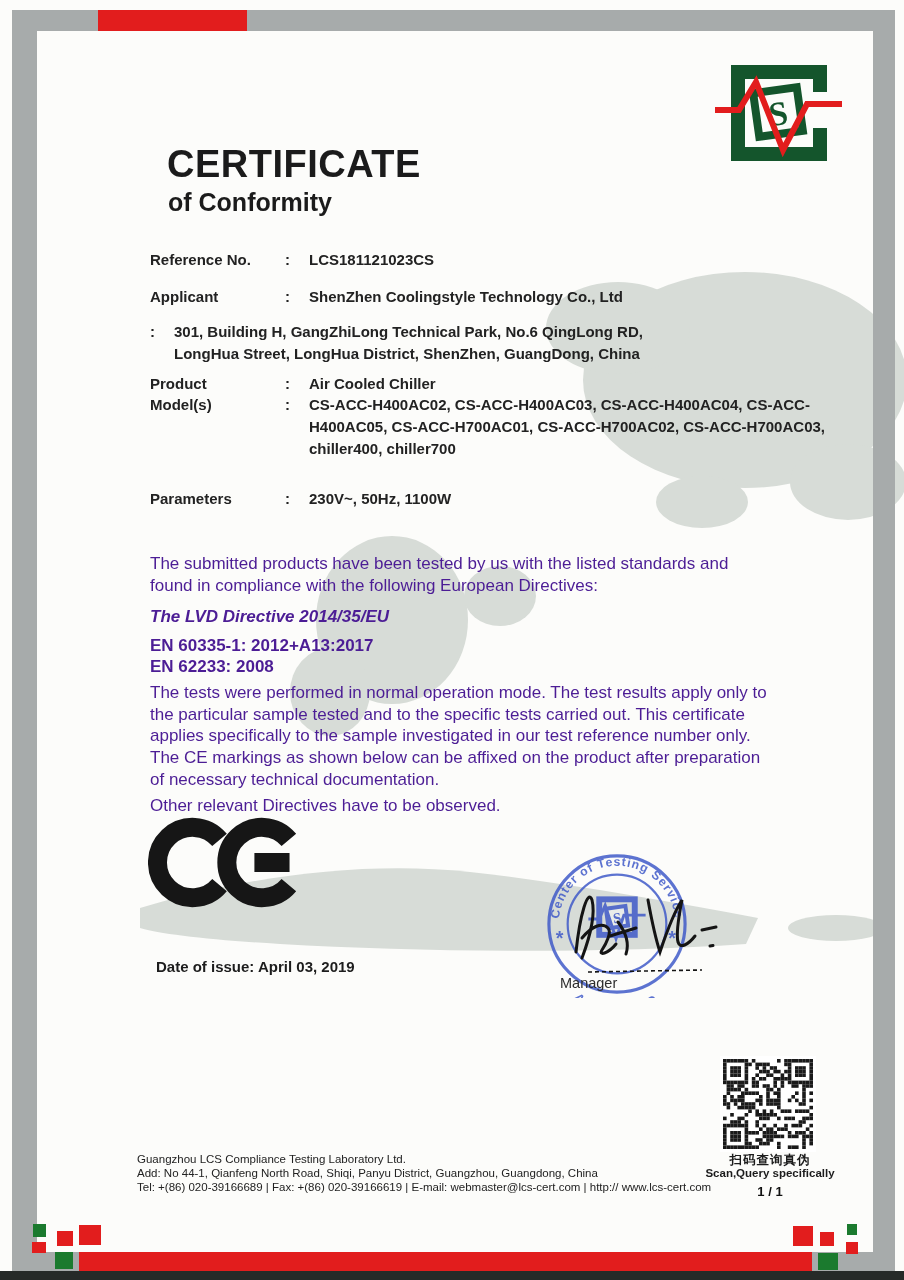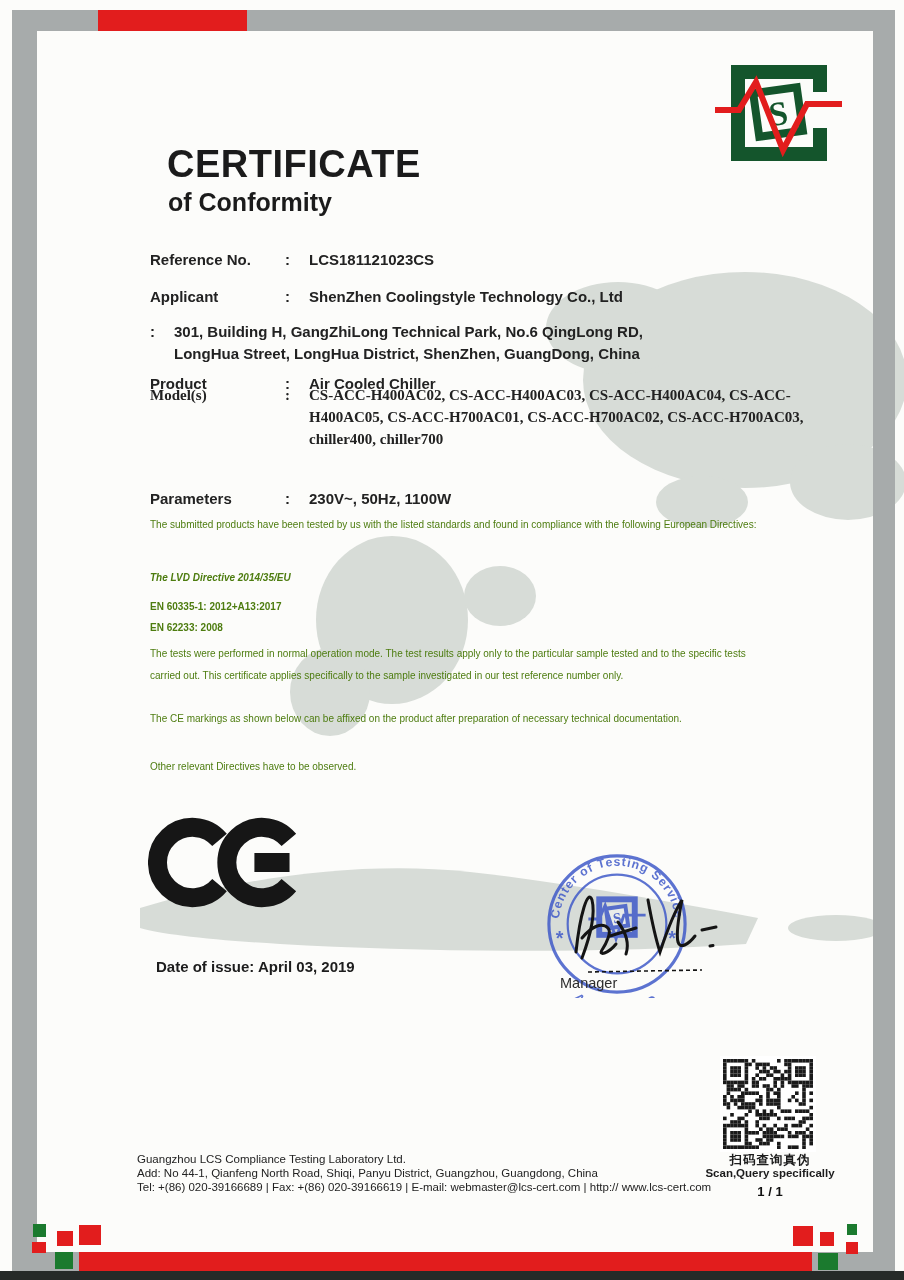--- a/index.html
+++ b/index.html
@@ -13,21 +13,21 @@
   .sq{position:absolute;z-index:6;}
   .bottom-black{position:absolute;left:0;top:1271px;width:904px;height:9px;background:#262a28;z-index:7;}
   
   .map{position:absolute;left:0;top:0;z-index:1;}
   .title-main{position:absolute;left:167px;top:143px;font-size:38px;font-weight:bold;color:#1b1b1b;letter-spacing:.5px;z-index:2;}
   .title-sub{position:absolute;left:168px;top:188px;font-size:25px;font-weight:bold;color:#1b1b1b;z-index:2;}
   .field{position:absolute;left:150px;display:flex;font-size:15px;font-weight:bold;color:#222;line-height:22px;z-index:2;}
   .field .lbl{width:135px;flex:0 0 auto;}
   .field .sep{width:24px;flex:0 0 auto;}
   .field .val{width:522px;}
-  .para{position:absolute;left:150px;width:622px;font-size:10px;line-height:21.5px;color:#4d7c0f;z-index:2;}
+  .para{position:absolute;left:150px;width:622px;font-size:17px;line-height:21.5px;color:#4c1d95;z-index:2;margin-top:39px;}
   .bold{font-weight:bold;}
   .date-line{position:absolute;left:156px;top:958px;font-size:15px;font-weight:bold;color:#1d1d1d;z-index:2;}
   
   .footer{position:absolute;left:137px;top:1152px;font-size:11.5px;line-height:14px;color:#222;z-index:2;}
   .qr-wrap{position:absolute;left:720px;top:1056px;width:96px;height:96px;background:#fff;z-index:2;}
   .qr-wrap svg{position:absolute;left:3px;top:3px;fill:#1a1a1a;}
   .qr-cap{position:absolute;left:695px;width:150px;text-align:center;font-weight:bold;color:#1c1c1c;z-index:2;}
   .cap-cn{top:1152px;font-size:12.5px;letter-spacing:1px;}
   .cap-en{top:1167px;font-size:11.5px;}
   .page-num{position:absolute;left:695px;top:1184px;width:150px;text-align:center;font-size:13px;font-weight:bold;color:#111;z-index:2;}
@@ -103,21 +103,21 @@
   </div>
   <div class="field" style="top:321px;">
     <span class="sep">:</span>
     <span class="val">301, Building H, GangZhiLong Technical Park, No.6 QingLong RD, LongHua Street, LongHua District, ShenZhen, GuangDong, China</span>
   </div>
   <div class="field" style="top:373px;">
     <span class="lbl">Product</span>
     <span class="sep">:</span>
     <span class="val">Air Cooled Chiller</span>
   </div>
-  <div class="field" style="top:384px;font-family:Liberation Serif, serif;">
+  <div class="field" style="top:394px;">
     <span class="lbl">Model(s)</span>
     <span class="sep">:</span>
     <span class="val">CS-ACC-H400AC02, CS-ACC-H400AC03, CS-ACC-H400AC04, CS-ACC-H400AC05, CS-ACC-H700AC01, CS-ACC-H700AC02, CS-ACC-H700AC03, chiller400, chiller700</span>
   </div>
   <div class="field" style="top:488px;">
     <span class="lbl">Parameters</span>
     <span class="sep">:</span>
     <span class="val">230V~, 50Hz, 1100W</span>
   </div>
 

